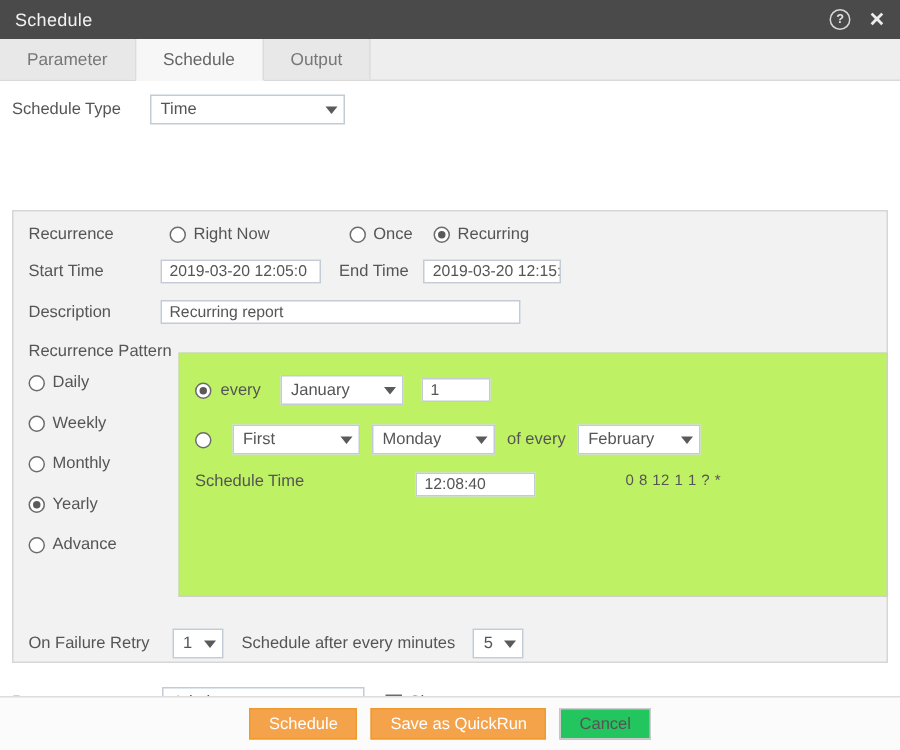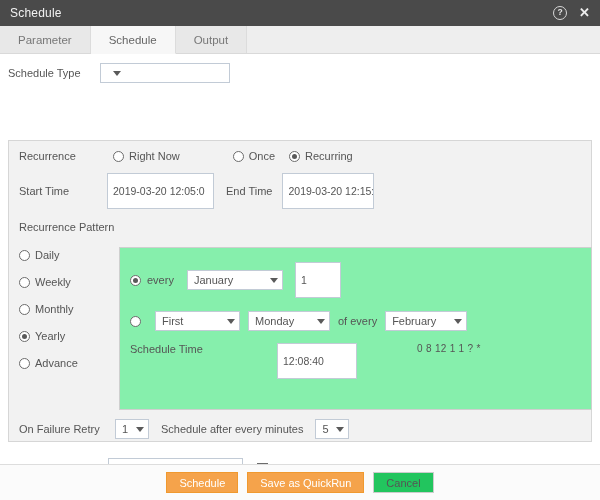--- a/index.html
+++ b/index.html
@@ -131,21 +131,21 @@
     width: 0; height: 0;
     border-left: 4px solid transparent;
     border-right: 4px solid transparent;
     border-top: 5px solid #5a5a5a;
     margin-left: 6px;
     flex: 0 0 auto;
   }
 
   .txt {
     box-sizing: border-box;
-    height: 36px;
+    height: 16px;
     border: 1px solid #c2cbd6;
     background: #fff;
     display: inline-flex;
     align-items: center;
     padding: 4px 5px;
     font-size: 10.5px;
     color: #555;
     white-space: nowrap;
     overflow: hidden;
   }
@@ -205,26 +205,26 @@
   .p-label {
     width: 88px;
     flex: 0 0 auto;
     color: #555;
     font-size: 11px;
   }
 
   .recur-box {
     position: absolute;
     left: 110px;
-    top: 106px;
+    top: 94px;
     width: 473px;
     height: 163px;
     box-sizing: border-box;
     border: 1px solid #cfcfcf;
-    background: #86efac;
+    background: #bef264;
   }
 
   .patterns {
     position: absolute;
     left: 10px;
     top: 108px;
     width: 95px;
     display: flex;
     flex-direction: column;
     gap: 15px;
@@ -303,20 +303,21 @@
     <div class="tab">Parameter</div>
     <div class="tab active">Schedule</div>
     <div class="tab">Output</div>
   </div>
 
   <div class="content">
 
     <div class="row-sched-type">
       <span class="lbl" style="width:92px;">Schedule Type</span>
       <span class="sel" style="width:130px;">
+        <span class="sel-text">Time</span>
         <span class="caret"></span>
       </span>
     </div>
 
     <div class="panel">
 
       <div class="p-row" style="padding-top:9px;">
         <span class="p-label">Recurrence</span>
         <span class="opt" style="margin-left:6px;">
           <span class="radio"></span>
@@ -332,20 +333,24 @@
         </span>
       </div>
 
       <div class="p-row" style="padding-top:11px;">
         <span class="p-label">Start Time</span>
         <span class="txt" style="width:107px;">2019-03-20 12:05:0</span>
         <span class="lbl" style="margin-left:12px;">End Time</span>
         <span class="txt" style="width:92px;margin-left:10px;">2019-03-20 12:15:2</span>
       </div>
 
+      <div class="p-row" style="padding-top:11px;">
+        <span class="p-label">Description</span>
+        <span class="txt" style="width:240px;">Recurring report</span>
+      </div>
 
       <div class="p-row" style="padding-top:12px;">
         <span class="lbl">Recurrence Pattern</span>
       </div>
 
       <div class="patterns">
         <span class="opt">
           <span class="radio"></span>
           <span>Daily</span>
         </span>
@@ -365,21 +370,21 @@
           <span class="radio"></span>
           <span>Advance</span>
         </span>
       </div>
 
       <div class="recur-box">
 
         <div style="display:flex;align-items:center;padding:14px 0 0 10px;">
           <span class="radio on"></span>
           <span class="lbl" style="margin-left:6px;width:36px;">every</span>
-          <span class="sel" style="width:96px;margin-left:4px;">
+          <span class="sel" style="width:82px;margin-left:4px;">
             <span class="sel-text">January</span>
             <span class="caret"></span>
           </span>
           <span class="txt" style="width:46px;margin-left:12px;">1</span>
         </div>
 
         <div style="display:flex;align-items:center;padding:13px 0 0 10px;">
           <span class="radio"></span>
           <span class="sel" style="width:85px;margin-left:14px;">
             <span class="sel-text">First</span>

